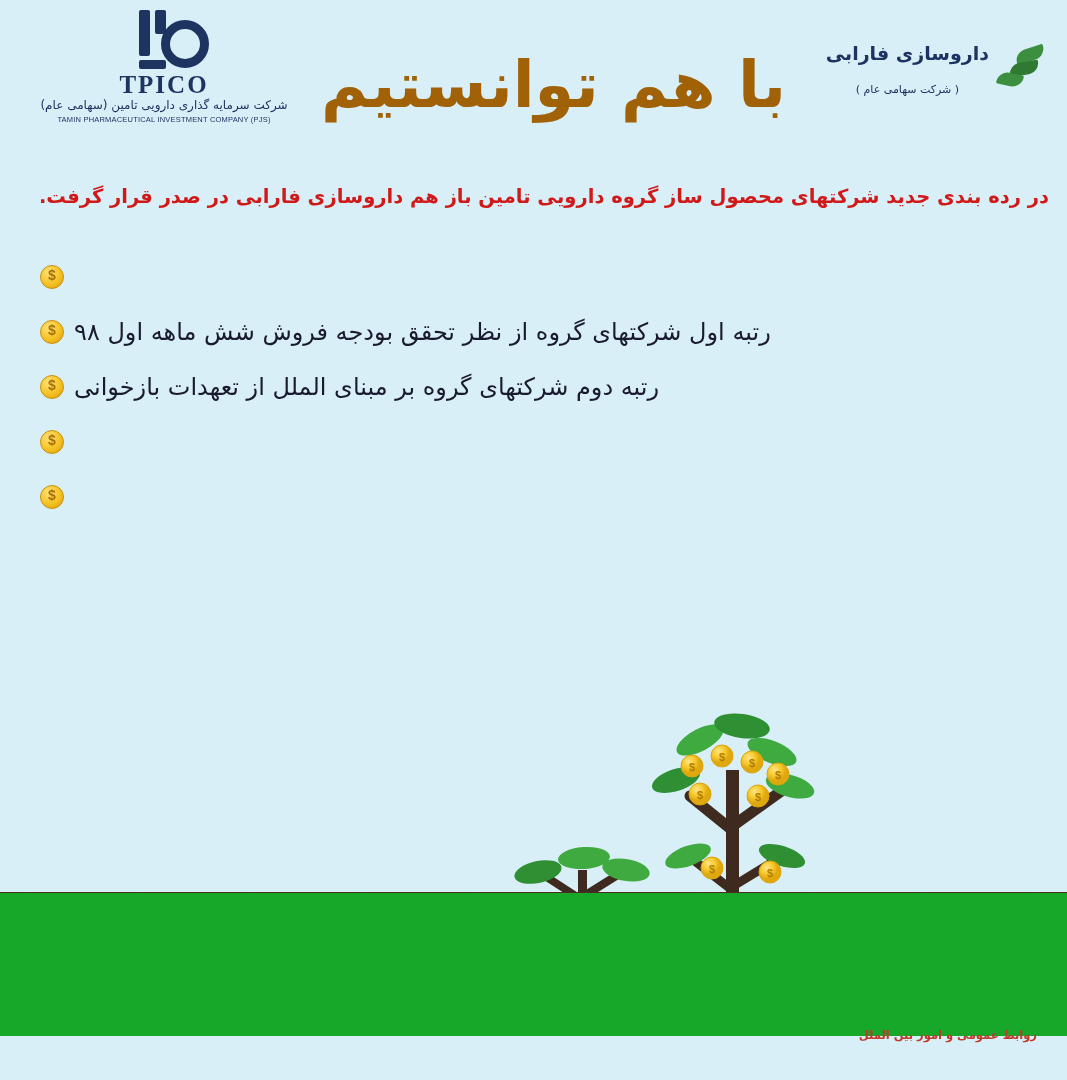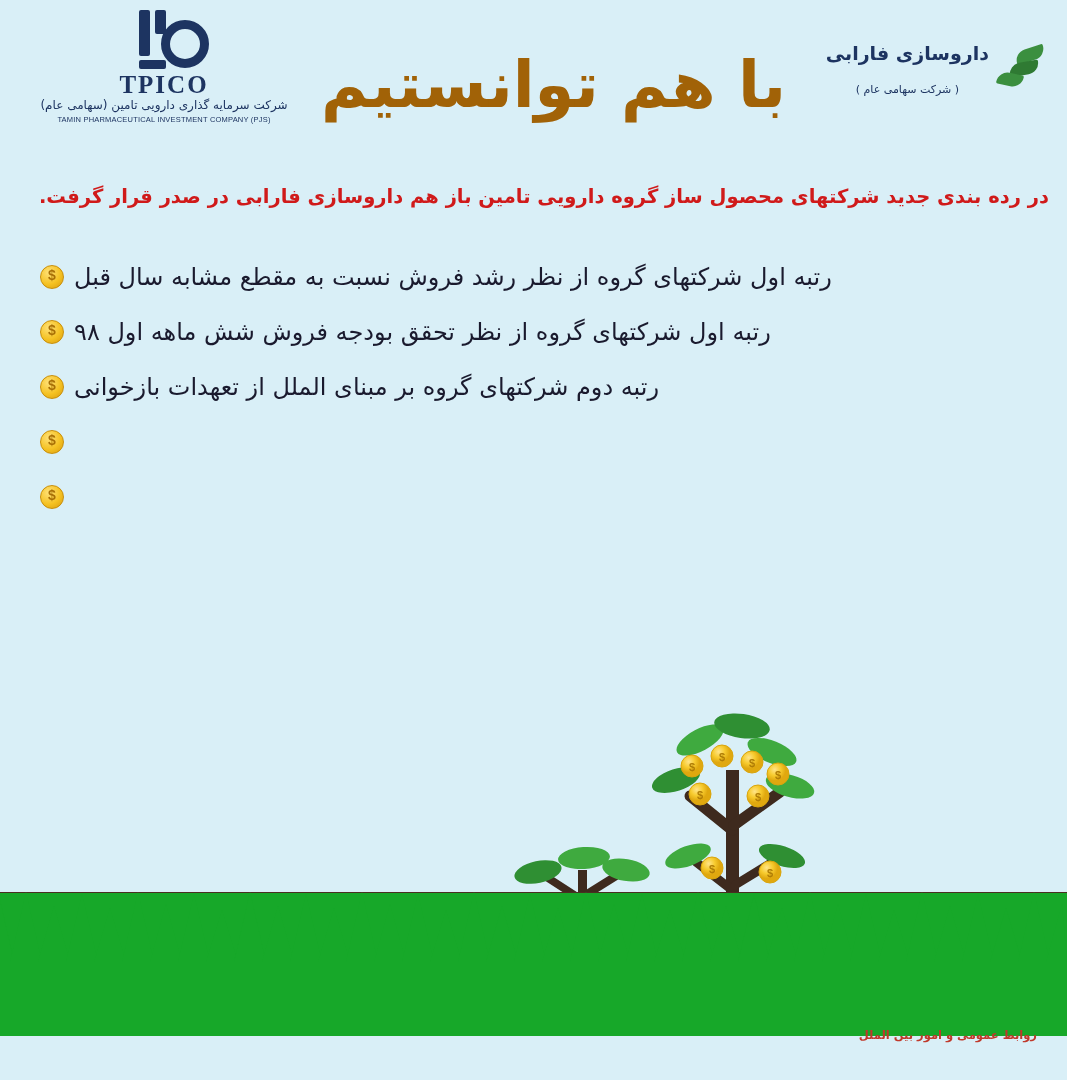--- a/index.html
+++ b/index.html
@@ -265,21 +265,20 @@
           <div class="farabi-sub">( شرکت سهامی عام )</div>
         </div>
       </div>
     </div>
   </div>
 
   <div class="headline">در رده بندی جدید شرکتهای محصول ساز گروه دارویی تامین باز هم داروسازی فارابی در صدر قرار گرفت.</div>
 
   <div class="bullets">
     <div class="bullet">
-      <div class="bullet-text">رتبه اول شرکتهای گروه از نظر رشد فروش نسبت به مقطع مشابه سال قبل</div>
       <div class="coin-bullet">$</div>
     </div>
     <div class="bullet">
       <div class="bullet-text">رتبه اول شرکتهای گروه از نظر تحقق بودجه فروش شش ماهه اول ۹۸</div>
       <div class="coin-bullet">$</div>
     </div>
     <div class="bullet">
       <div class="bullet-text">رتبه دوم شرکتهای گروه بر مبنای الملل از تعهدات بازخوانی</div>
       <div class="coin-bullet">$</div>
     </div>

